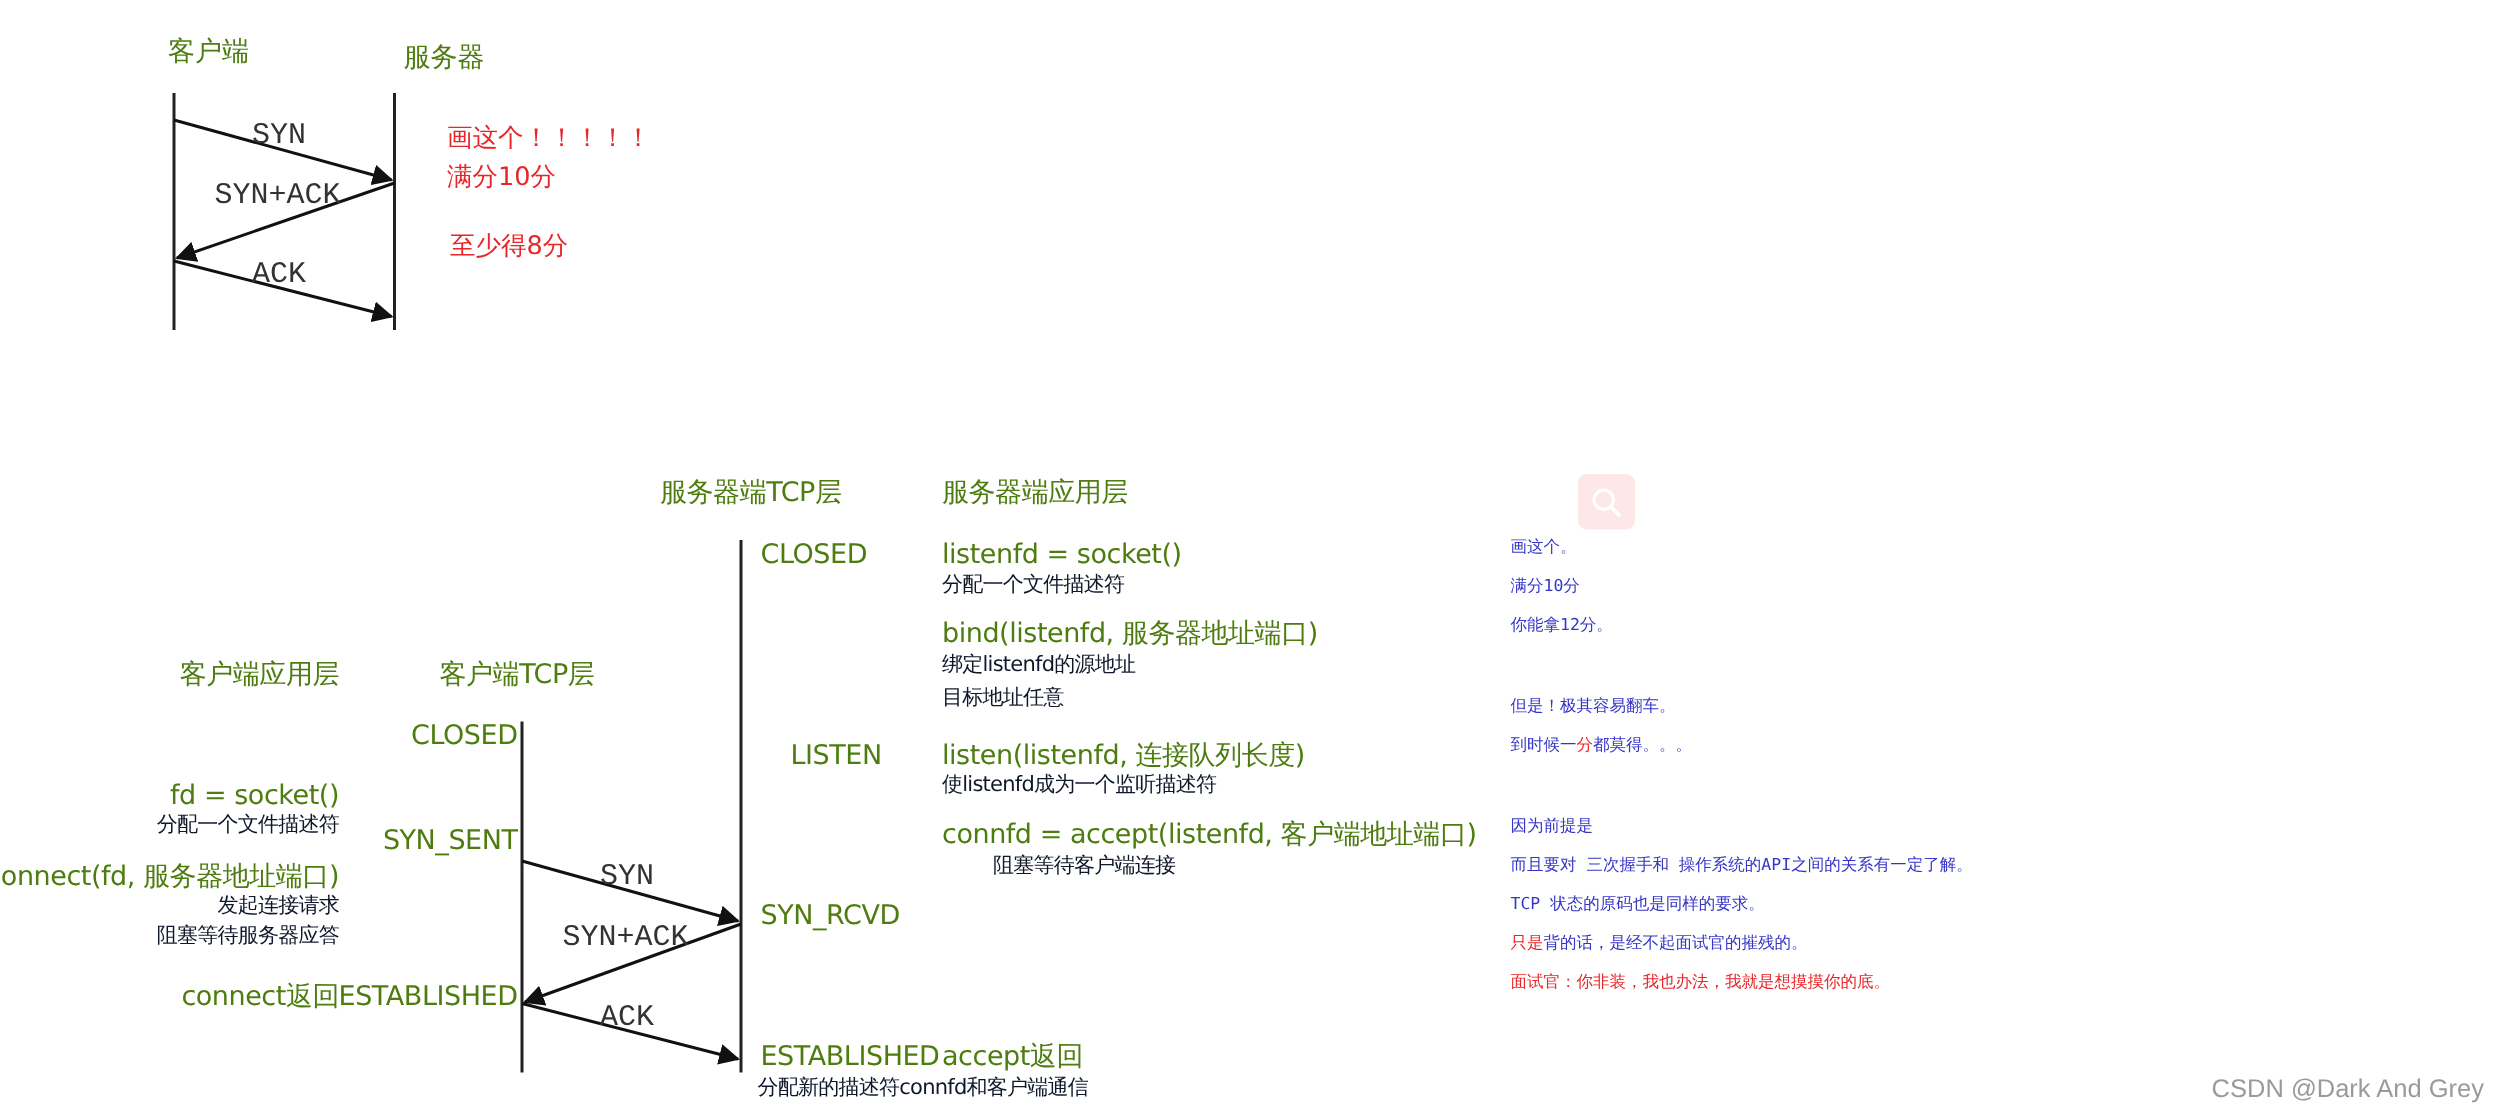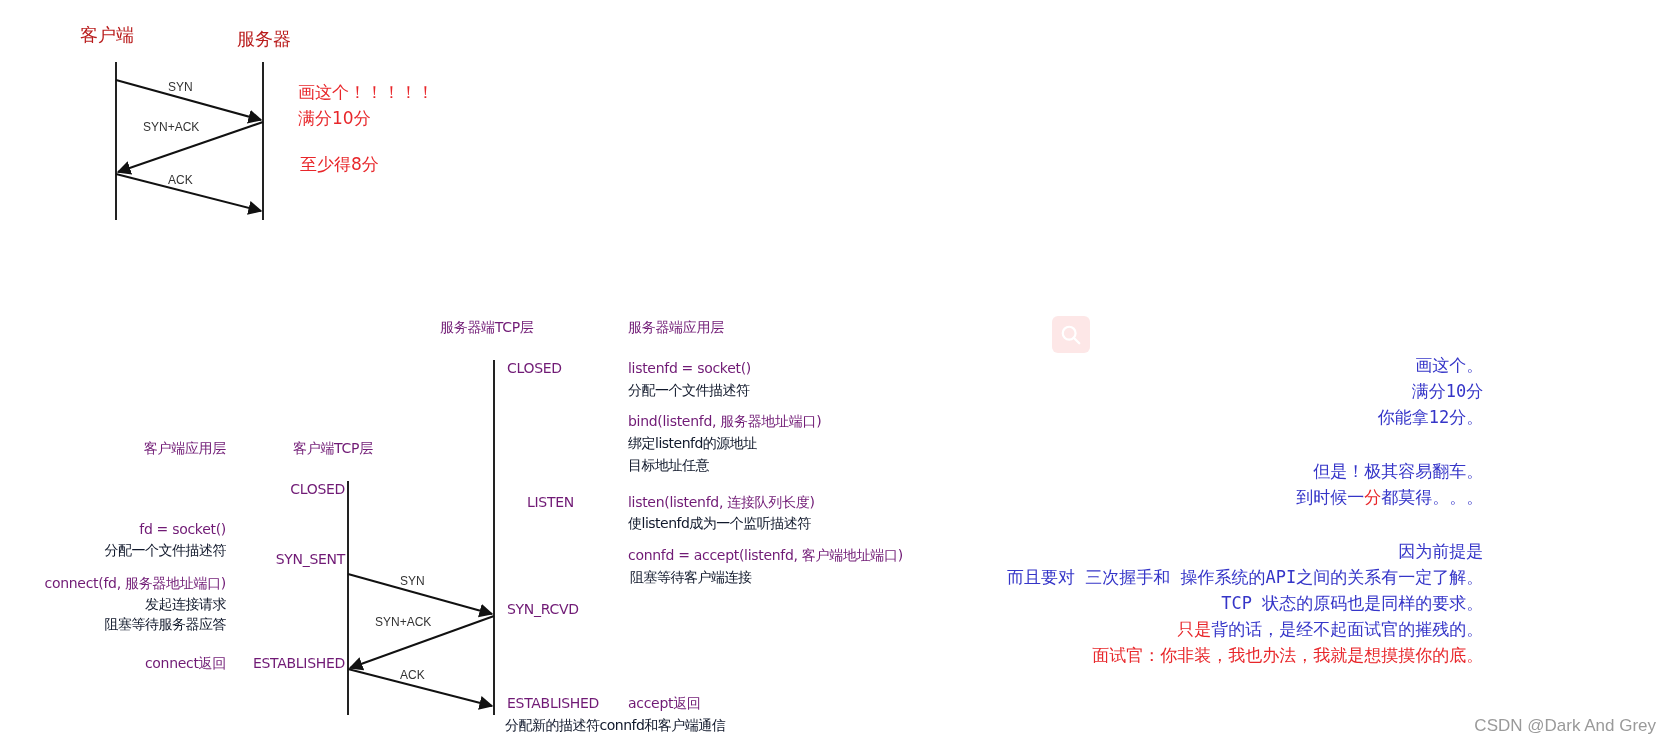--- a/index.html
+++ b/index.html
@@ -1,25 +1,25 @@
 <!DOCTYPE html>
 <html><head>
 <meta charset="utf-8">
 <style>
   html, body { margin:0; padding:0; background:#ffffff; }
   #canvas { position:relative; width:1670px; height:744px; overflow:hidden; background:#ffffff; }
   .t { position:absolute; white-space:nowrap; line-height:1; }
-  .red-title { font-family:"DejaVu Sans", sans-serif; font-size:18px; color:#b91c1c; }
+  .red-title { font-family:"DejaVu Sans", sans-serif; font-size:18px; color:#4d7c0f;margin-left:32px; }
   .red-note { font-family:"DejaVu Sans", sans-serif; font-size:17px; color:#e8262a; }
-  .dg { font-family:"DejaVu Sans", sans-serif; font-size:14px; color:#701a75; letter-spacing:-0.3px; }
+  .dg { font-family:"DejaVu Sans", sans-serif; font-size:18px; color:#4d7c0f; letter-spacing:-0.3px; }
   .dg-small { font-family:"DejaVu Sans", sans-serif; font-size:14px; color:#0f172a; letter-spacing:-0.5px; }
-  .arrow-label { font-family:Liberation Sans, sans-serif; font-size:12px; color:#333; }
+  .arrow-label { font-family:Liberation Mono, monospace; font-size:20px; color:#333; }
   .right-align { text-align:right; }
   svg.lines { position:absolute; left:0; top:0; }
-  .note-panel { position:absolute; left:1007px; top:352px; font-family:"DejaVu Sans Mono", monospace; font-size:17px; line-height:26px; color:#3535c8;text-align:right; }
+  .note-panel { position:absolute; left:1007px; top:352px; font-family:"DejaVu Sans Mono", monospace; font-size:11px; line-height:26px; color:#3535c8; }
   .note-panel .line { height:26px; white-space:nowrap; }
   .note-panel .gap { height:28px; }
   .hl-red { color:#e8262a; }
   .search-badge { position:absolute; left:1052px; top:316px; width:38px; height:37px; border-radius:6px; background:#fde7e7; display:flex; align-items:center; justify-content:center; }
   .watermark { position:absolute; right:14px; top:716px; font-family:"Liberation Sans", sans-serif; font-size:17px; color:#9a9a9a; }
 </style>
 </head>
 <body>
 
 <div id="canvas">
@@ -68,21 +68,21 @@
   <div class="t dg" style="left:507px;top:696px;">ESTABLISHED</div>
 
   <div class="t dg" style="left:628px;top:361px;">listenfd = socket()</div>
   <div class="t dg-small" style="left:628px;top:383px;">分配一个文件描述符</div>
   <div class="t dg" style="left:628px;top:414px;">bind(listenfd, 服务器地址端口)</div>
   <div class="t dg-small" style="left:628px;top:436px;">绑定listenfd的源地址</div>
   <div class="t dg-small" style="left:628px;top:458px;">目标地址任意</div>
   <div class="t dg" style="left:628px;top:495px;">listen(listenfd, 连接队列长度)</div>
   <div class="t dg-small" style="left:628px;top:516px;">使listenfd成为一个监听描述符</div>
   <div class="t dg" style="left:628px;top:548px;">connfd = accept(listenfd, 客户端地址端口)</div>
-  <div class="t dg-small" style="left:596px;top:570px;padding-left:34px;">阻塞等待客户端连接</div>
+  <div class="t dg-small" style="left:628px;top:570px;padding-left:34px;">阻塞等待客户端连接</div>
   <div class="t dg" style="left:628px;top:696px;">accept返回</div>
   <div class="t dg-small" style="left:505px;top:718px;">分配新的描述符connfd和客户端通信</div>
 
   <div class="t dg right-align" style="right:1325px;top:482px;">CLOSED</div>
   <div class="t dg right-align" style="right:1325px;top:552px;">SYN_SENT</div>
   <div class="t dg right-align" style="right:1325px;top:656px;">ESTABLISHED</div>
 
   <div class="t dg right-align" style="right:1444px;top:522px;">fd = socket()</div>
   <div class="t dg-small right-align" style="right:1444px;top:543px;">分配一个文件描述符</div>
   <div class="t dg right-align" style="right:1444px;top:576px;">connect(fd, 服务器地址端口)</div>

